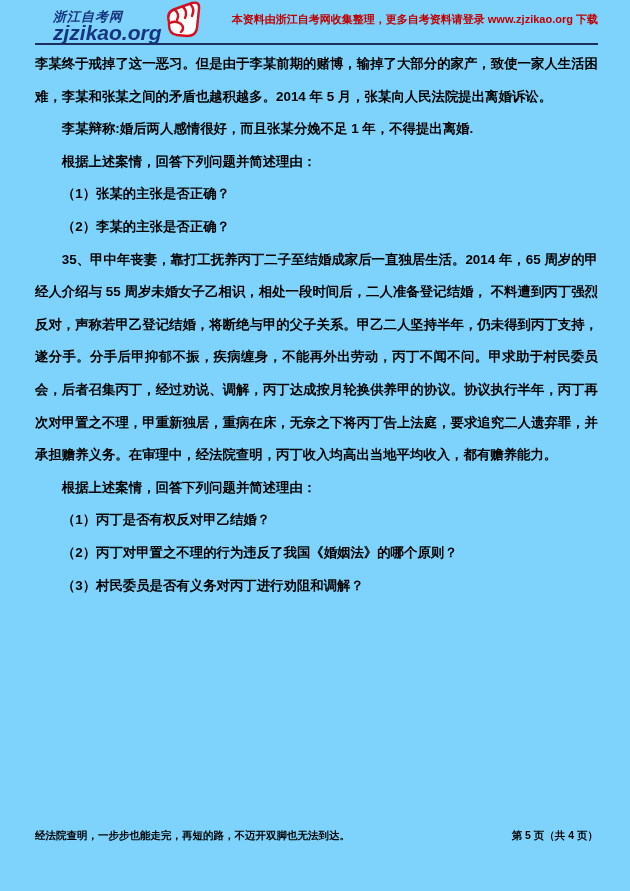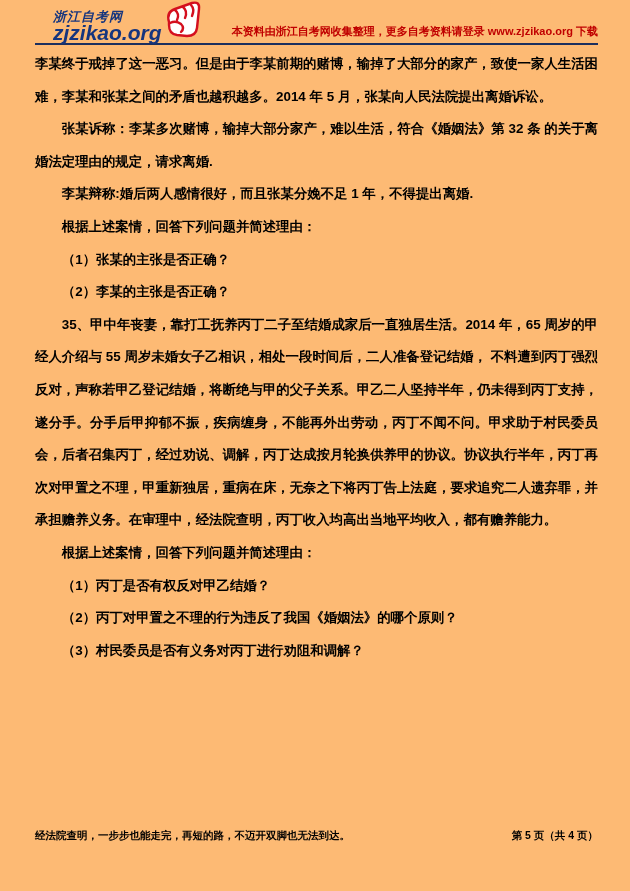--- a/index.html
+++ b/index.html
@@ -4,21 +4,21 @@
 <style>
   html, body { margin: 0; padding: 0; }
   body {
     width: 630px; height: 891px;
     background: #ffffff;
     font-family: "Liberation Sans", sans-serif;
     position: relative;
     overflow: hidden;
     color: #000;
   }
-  .page { position: absolute; inset: 0; background: #fdba74; }
+  .page { position: absolute; inset: 0; background: #7dd3fc; }
 
   
   .header {
     position: absolute;
     left: 35px; right: 32px; top: 0;
     height: 43px;
     border-bottom: 2px solid #1c2f5e;
     display: flex;
     justify-content: space-between;
     align-items: flex-end;
@@ -45,21 +45,21 @@
     font-style: italic;
     font-size: 21px;
     line-height: 17px;
     white-space: nowrap;
   }
   .fist-wrap { margin-left: -3px; margin-top: 0; }
   .notice {
     color: #c00000;
     font-weight: bold;
     font-size: 11px;
-    padding-bottom: 4px;
+    padding-bottom: 16px;
     white-space: nowrap;
     margin-left: 15px;
   }
 
   
   .content {
     position: absolute;
     left: 35px; right: 32px; top: 48px;
   }
   .content p {
@@ -108,21 +108,20 @@
             <path d="M11 23 Q17 20 22 24 Q26 28 22 32" fill="none"></path>
           </g>
         </svg>
       </div>
     </div>
     <div class="notice">本资料由浙江自考网收集整理，更多自考资料请登录 www.zjzikao.org 下载</div>
   </div>
 
   <div class="content">
     <p>李某终于戒掉了这一恶习。但是由于李某前期的赌博，输掉了大部分的家产，致使一家人生活困难，李某和张某之间的矛盾也越积越多。2014 年 5 月，张某向人民法院提出离婚诉讼。</p>
-    <p class="indent">张某诉称：李某多次赌博，输掉大部分家产，难以生活，符合《婚姻法》第 32 条 的关于离婚法定理由的规定，请求离婚.</p>
     <p class="indent">李某辩称:婚后两人感情很好，而且张某分娩不足 1 年，不得提出离婚.</p>
     <p class="indent">根据上述案情，回答下列问题并简述理由：</p>
     <p class="indent">（1）张某的主张是否正确？</p>
     <p class="indent">（2）李某的主张是否正确？</p>
     <p class="indent">35、甲中年丧妻，靠打工抚养丙丁二子至结婚成家后一直独居生活。2014 年，65 周岁的甲经人介绍与 55 周岁未婚女子乙相识，相处一段时间后，二人准备登记结婚， 不料遭到丙丁强烈反对，声称若甲乙登记结婚，将断绝与甲的父子关系。甲乙二人坚持半年，仍未得到丙丁支持，遂分手。分手后甲抑郁不振，疾病缠身，不能再外出劳动，丙丁不闻不问。甲求助于村民委员会，后者召集丙丁，经过劝说、调解，丙丁达成按月轮换供养甲的协议。协议执行半年，丙丁再次对甲置之不理，甲重新独居，重病在床，无奈之下将丙丁告上法庭，要求追究二人遗弃罪，并承担赡养义务。在审理中，经法院查明，丙丁收入均高出当地平均收入，都有赡养能力。</p>
     <p class="indent">根据上述案情，回答下列问题并简述理由：</p>
     <p class="indent">（1）丙丁是否有权反对甲乙结婚？</p>
     <p class="indent">（2）丙丁对甲置之不理的行为违反了我国《婚姻法》的哪个原则？</p>
     <p class="indent">（3）村民委员是否有义务对丙丁进行劝阻和调解？</p>
   </div>

